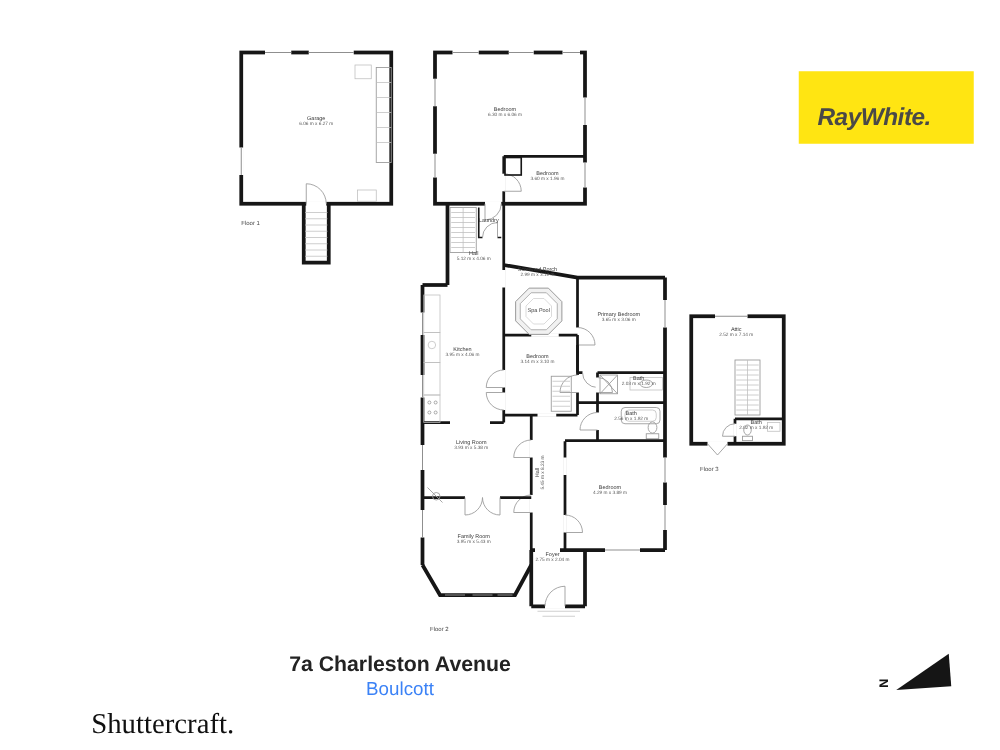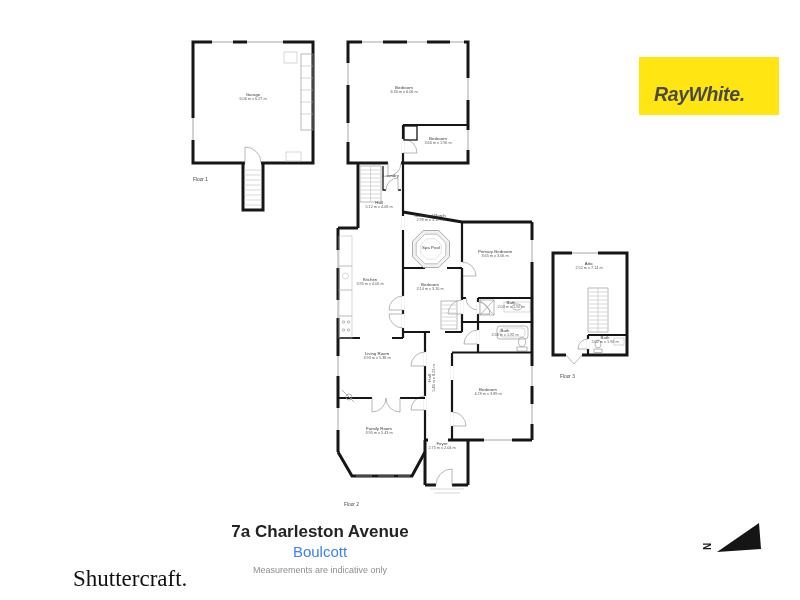--- a/index.html
+++ b/index.html
@@ -375,21 +375,20 @@
 
   <div class="logo" style="background: rgb(255, 229, 18); color: rgb(74, 73, 71);">
     <span>RayWhite.</span>
   </div>
 
   <div class="credit">Shuttercraft.</div>
 
   <div class="address">
     <div class="l1">7a Charleston Avenue</div>
     <div class="l2">Boulcott</div>
-    <div class="disc">Measurements are indicative only</div>
   </div>
 
   <div class="compass">
     <svg width="80" height="55" viewBox="0 0 80 55" style="position:absolute;left:0;top:0;">
       <polygon points="64,10 22,39 66,36" style="fill:#151515;stroke:none;"></polygon>
     </svg>
     <span class="n">N</span>
   </div>
 
 </div>

